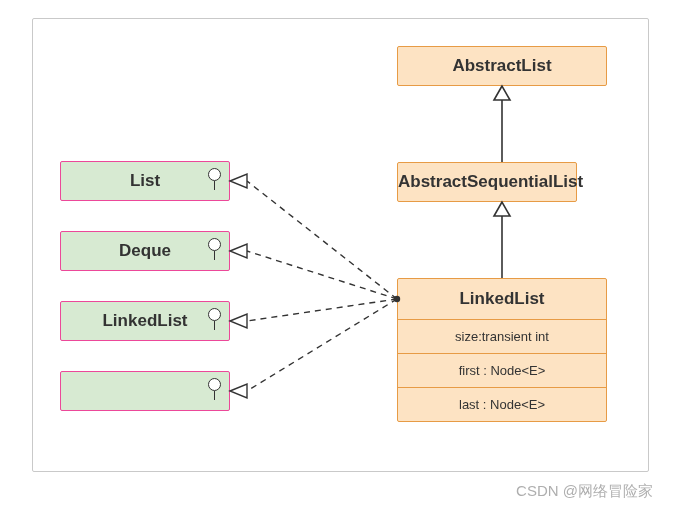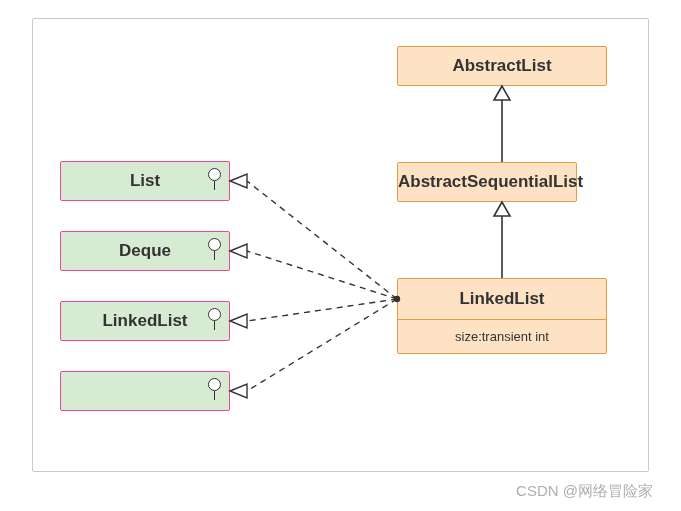--- a/index.html
+++ b/index.html
@@ -26,20 +26,22 @@
   <span class="lbl">AbstractList</span>
 </div>
 
 <div class="box orange" style="left:397px;top:162px;width:180px;height:40px;line-height:38px">
   <span class="lbl">AbstractSequentialList</span>
 </div>
 
 <div class="box orange" style="left:397px;top:278px;width:210px">
   <div class="lbl" style="height:40px;line-height:40px">LinkedList</div>
   <div class="field">size:transient int</div>
+  <div class="field">first : Node&lt;E&gt;</div>
+  <div class="field">last : Node&lt;E&gt;</div>
 </div>
 
 <div class="box green iface" style="left:60px;top:161px">
   <span class="lbl">List</span>
   <span class="lolli"></span>
 </div>
 <div class="box green iface" style="left:60px;top:231px">
   <span class="lbl">Deque</span>
   <span class="lolli"></span>
 </div>

